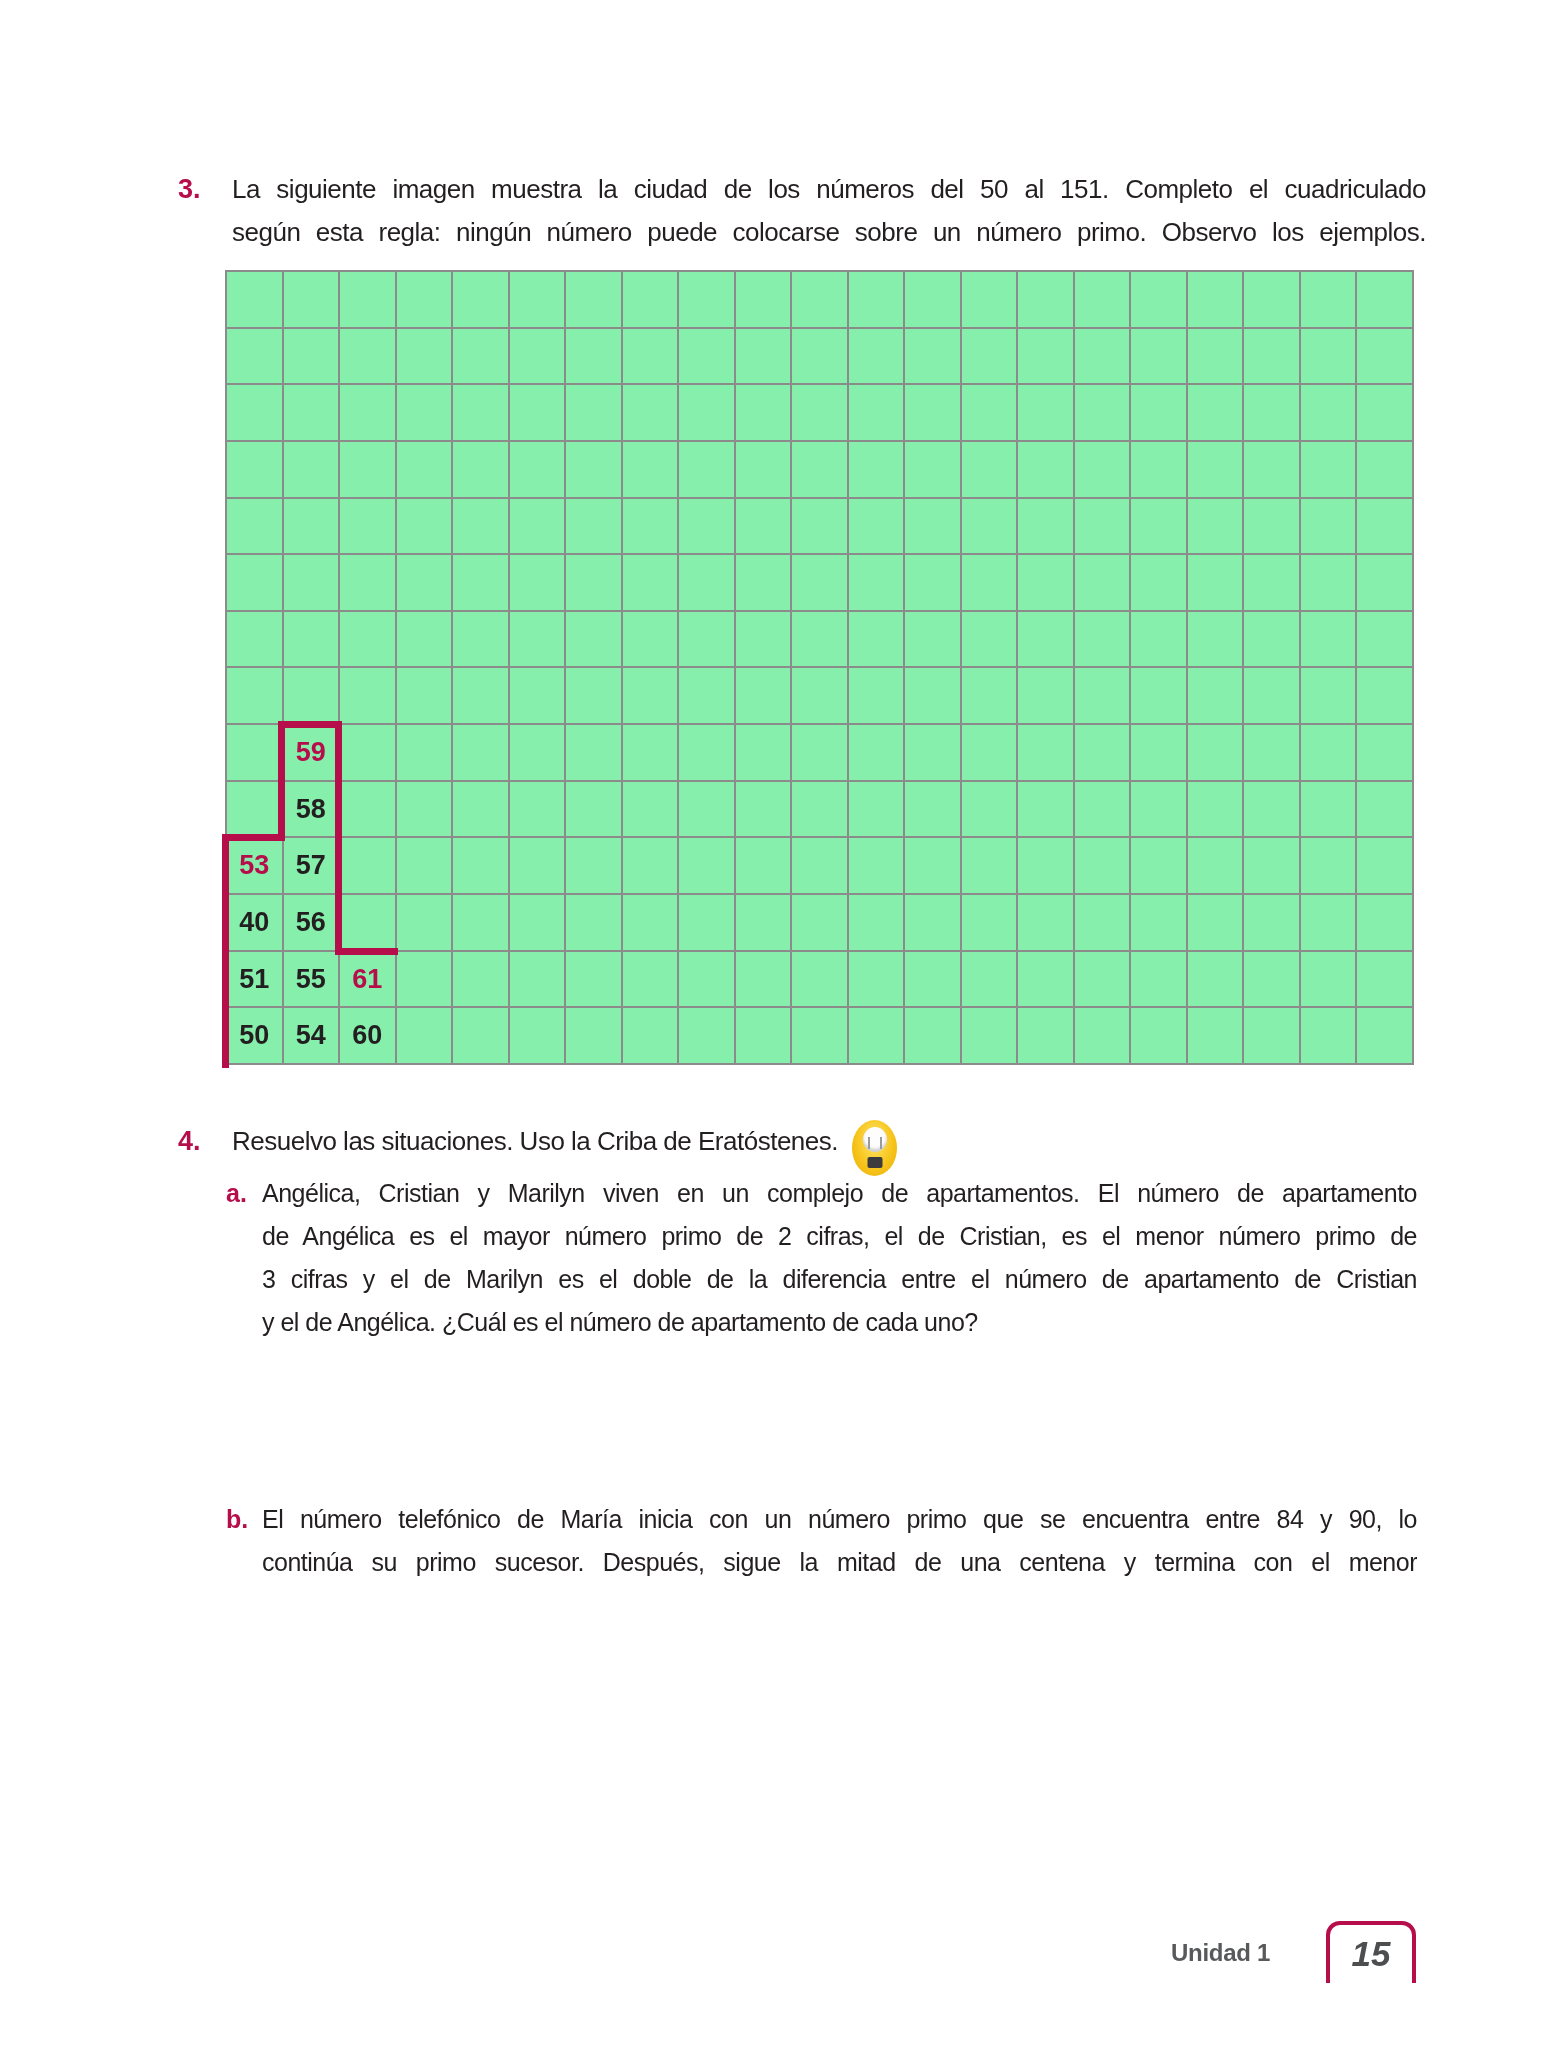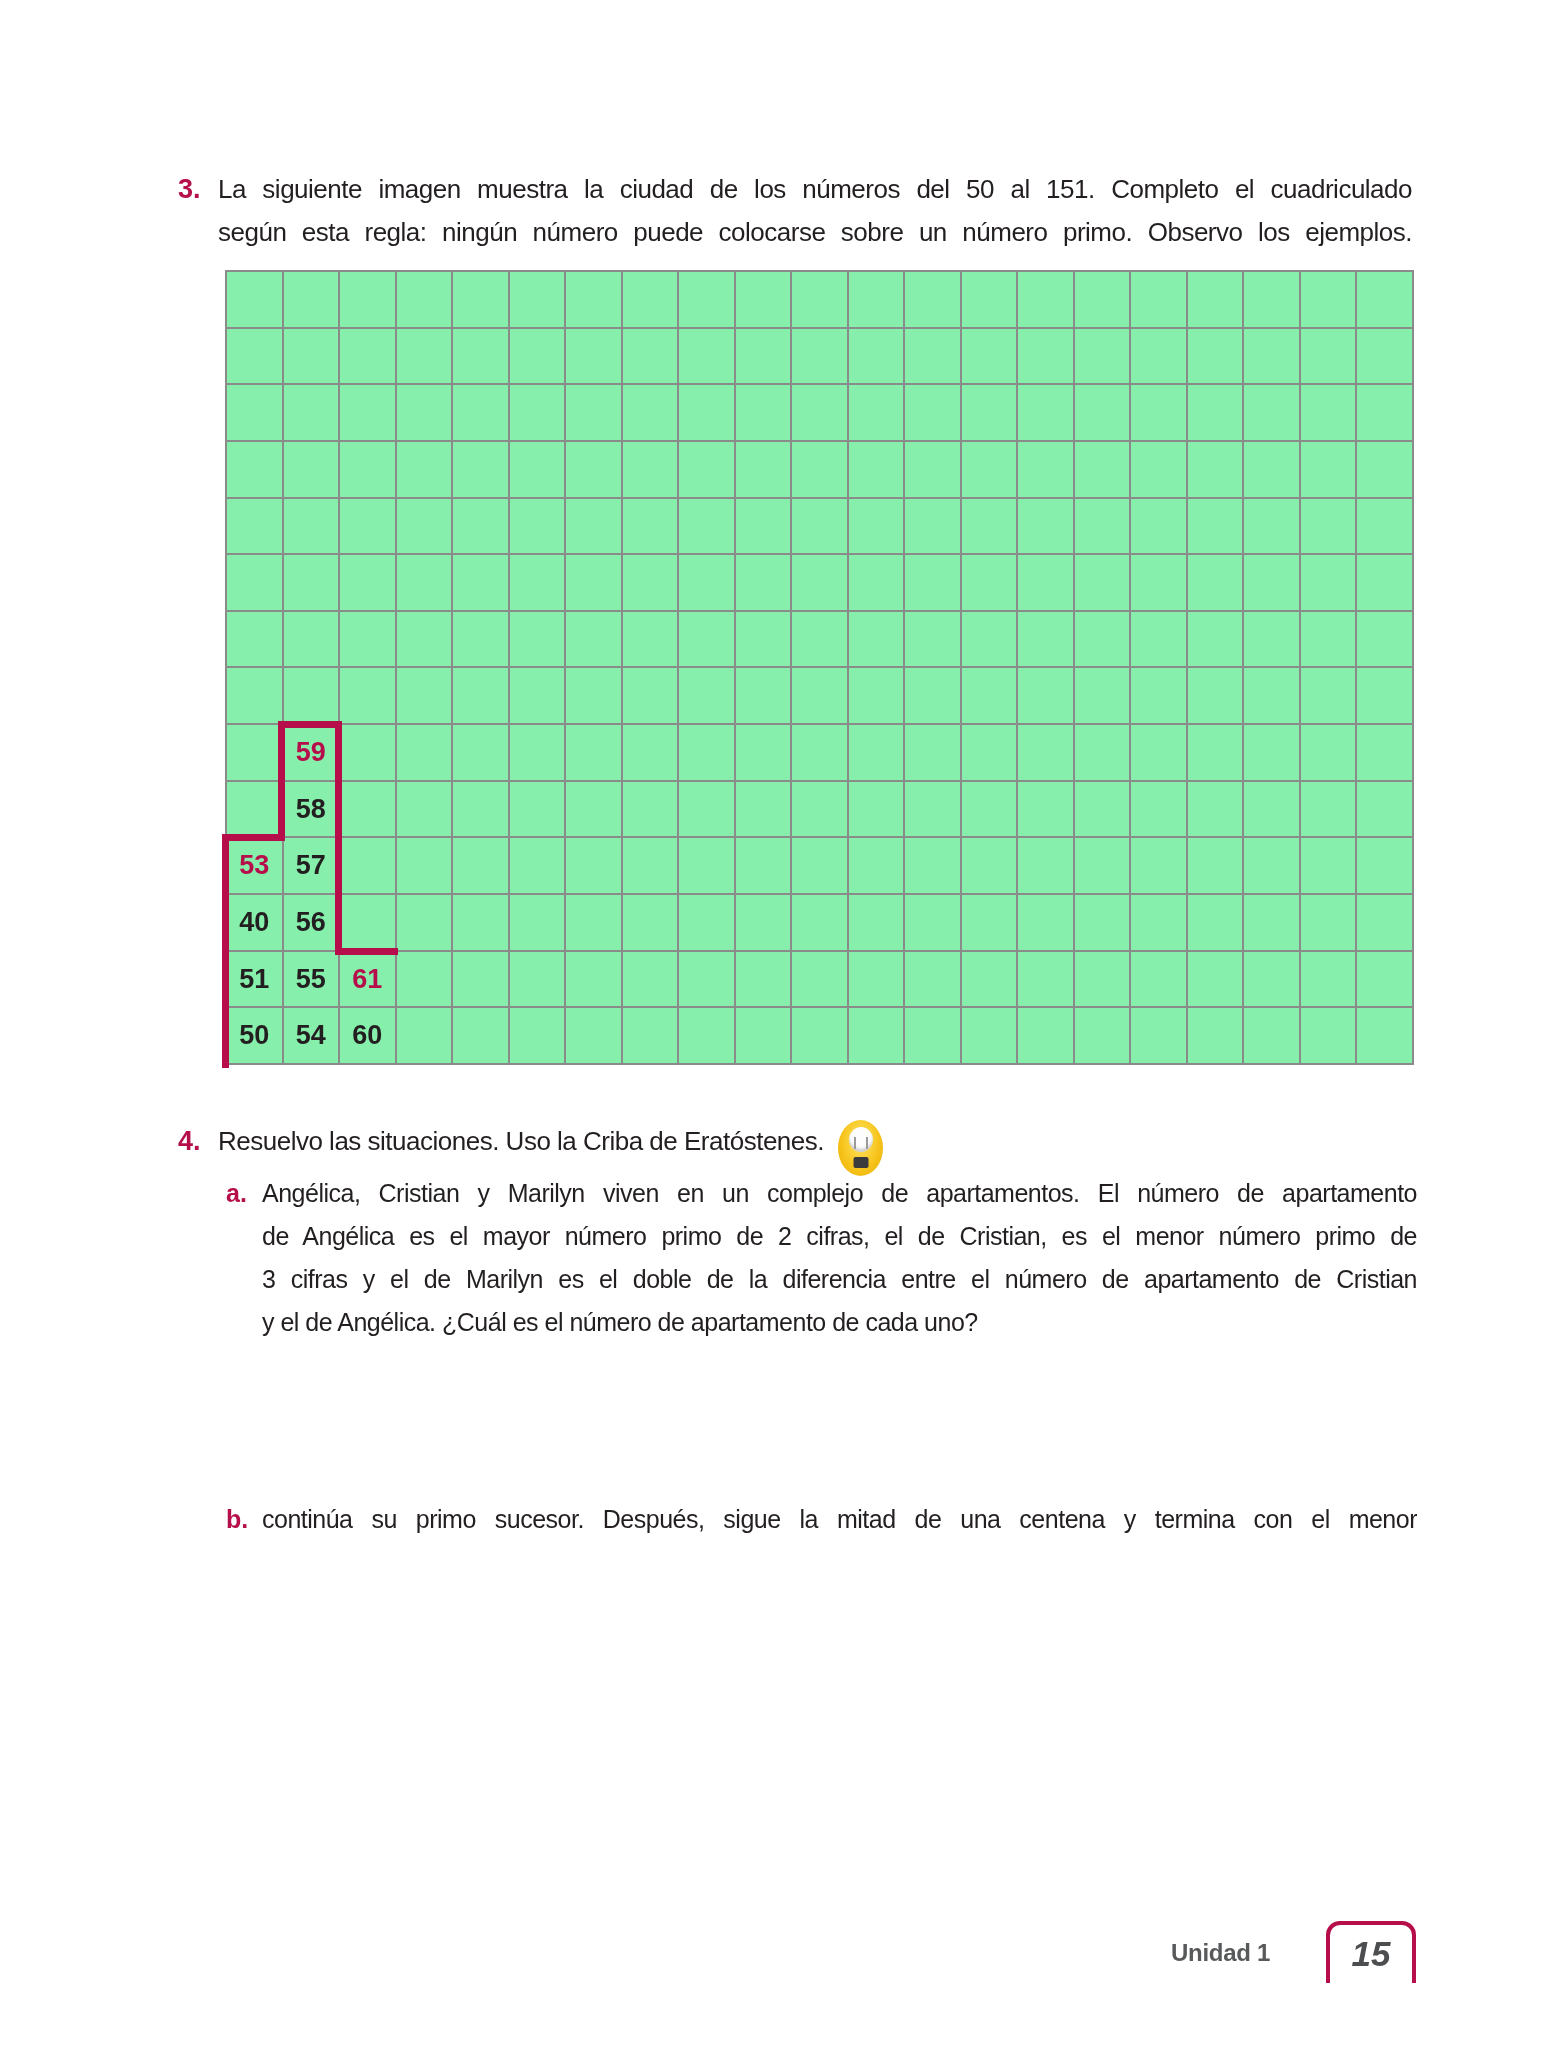--- a/index.html
+++ b/index.html
@@ -12,21 +12,21 @@
   .page{
     position:relative;width:1564px;height:2048px;background:#ffffff;
     font-family:"Liberation Sans",sans-serif;color:var(--text);overflow:hidden;
   }
   
   .pnum{
     position:absolute;left:178px;top:0;width:34px;text-align:left;
     font-weight:bold;font-size:27px;color:var(--accent);line-height:43px;
   }
   .pblock{position:absolute;left:0;top:0;width:1564px;}
-  .ptext{position:absolute;left:218px;top:0;}
+  .ptext{position:absolute;left:232px;top:0;}
   .line{
     height:43px;line-height:43px;font-size:26px;letter-spacing:-0.5px;
     color:var(--text);text-align:justify;overflow:hidden;white-space:nowrap;
   }
   .line.jfull{text-align:justify;text-align-last:justify;white-space:normal;}
   #p3{top:168px;}
   #p3 .ptext{width:1194px;}
   
   .grid-wrap{position:absolute;left:225px;top:270px;width:1189px;height:795px;}
   .grid{
@@ -411,20 +411,21 @@
         <div class="line jfull">Angélica, Cristian y Marilyn viven en un complejo de apartamentos. El número de apartamento</div>
         <div class="line jfull">de Angélica es el mayor número primo de 2 cifras, el de Cristian, es el menor número primo de</div>
         <div class="line jfull">3 cifras y el de Marilyn es el doble de la diferencia entre el número de apartamento de Cristian</div>
         <div class="line">y el de Angélica. ¿Cuál es el número de apartamento de cada uno?</div>
       </div>
   </section>
 
   <section class="pblock sub" id="itemB">
     <span class="inum">b.</span>
     <div class="ptext">
+        <div class="line jfull">El número telefónico de María inicia con un número primo que se encuentra entre 84 y 90, lo</div>
         <div class="line jfull">continúa su primo sucesor. Después, sigue la mitad de una centena y termina con el menor</div>
       </div>
   </section>
 
   <footer>
     <span class="unit-label">Unidad 1</span>
     <div class="page-tab">
       <span>15</span>
     </div>
   </footer>

